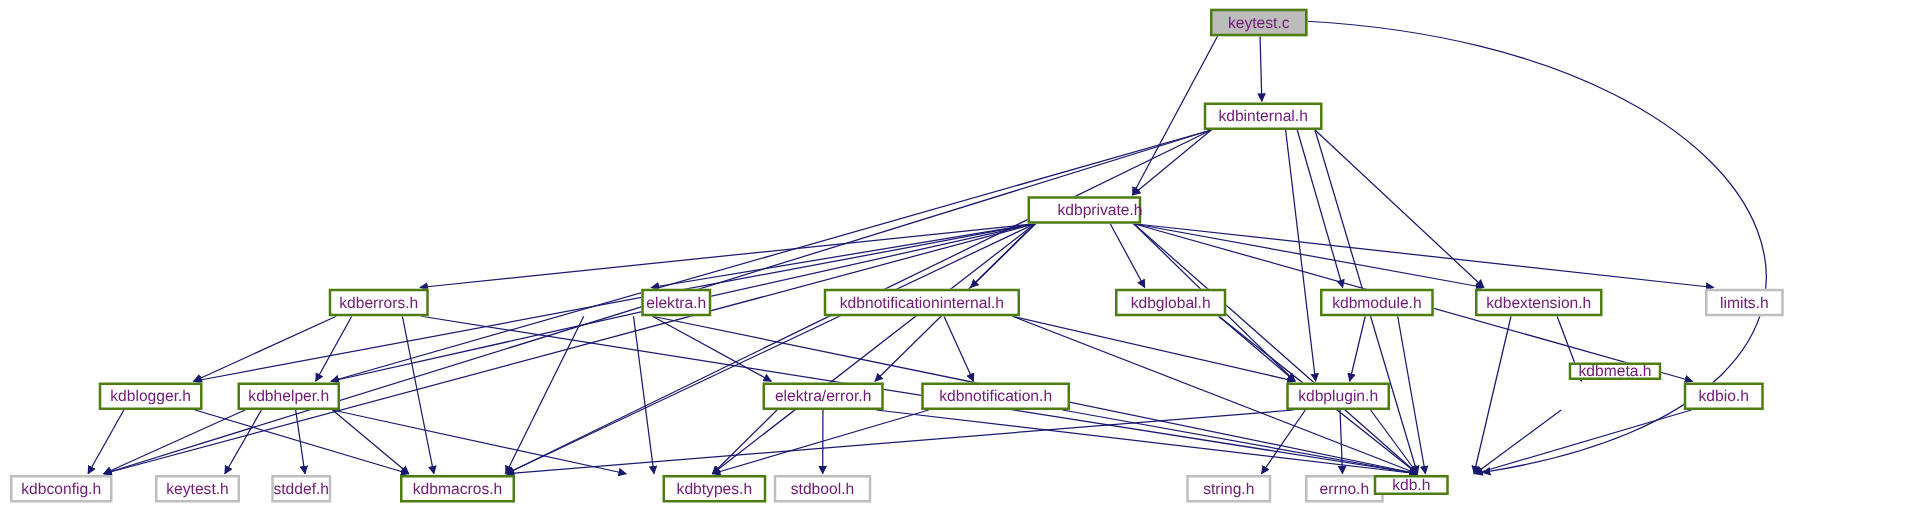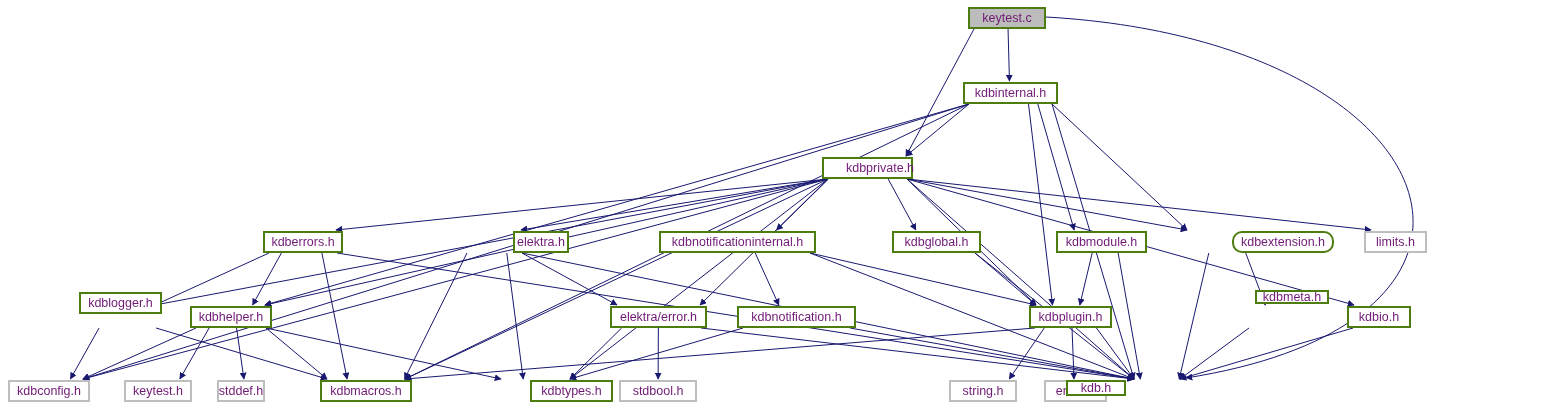--- a/index.html
+++ b/index.html
@@ -100,31 +100,31 @@
       </g>
   </svg>
 <div class="node root" style="left: 968px; top: 7px; width: 78px; height: 22px; background: rgb(188, 188, 188);">keytest.c</div>
     <div class="node doc" style="left: 963px; top: 82px; width: 95px; height: 22px;">kdbinternal.h</div>
     <div class="node doc" style="left: 822px; top: 157px; width: 91px; height: 22px; padding-left: 25px;">kdbprivate.h</div>
     <div class="node doc" style="left: 263px; top: 231px; width: 80px; height: 22px;">kdberrors.h</div>
     <div class="node doc" style="left: 469px; top: 231px; width: 56px; height: 22px; margin-left: 44px;">elektra.h</div>
     <div class="node doc" style="left: 659px; top: 231px; width: 157px; height: 22px;">kdbnotificationinternal.h</div>
     <div class="node doc" style="left: 892px; top: 231px; width: 89px; height: 22px;">kdbglobal.h</div>
     <div class="node doc" style="left: 1056px; top: 231px; width: 91px; height: 22px;">kdbmodule.h</div>
-    <div class="node doc" style="left: 1232px; top: 231px; width: 102px; height: 22px; border-radius: 10px;">kdbextension.h</div>
+    <div class="node doc" style="left: 1180px; top: 231px; width: 102px; height: 22px;">kdbextension.h</div>
     <div class="node ext" style="left: 1364px; top: 231px; width: 63px; height: 22px; border-color: rgb(190, 190, 190);">limits.h</div>
-    <div class="node doc" style="left: 79px; top: 292px; width: 83px; height: 22px;">kdblogger.h</div>
+    <div class="node doc" style="left: 79px; top: 306px; width: 83px; height: 22px;">kdblogger.h</div>
     <div class="node doc" style="left: 190px; top: 306px; width: 82px; height: 22px;">kdbhelper.h</div>
     <div class="node doc" style="left: 610px; top: 306px; width: 97px; height: 22px;">elektra/error.h</div>
     <div class="node doc" style="left: 737px; top: 306px; width: 119px; height: 22px;">kdbnotification.h</div>
     <div class="node doc" style="left: 1029px; top: 306px; width: 83px; height: 22px;">kdbplugin.h</div>
     <div class="node doc" style="left: 1243px; top: 290px; width: 74px; height: 14px; margin-left: 12px;">kdbmeta.h</div>
     <div class="node doc" style="left: 1347px; top: 306px; width: 64px; height: 22px;">kdbio.h</div>
     <div class="node ext" style="left: 8px; top: 380px; width: 82px; height: 22px; border-color: rgb(190, 190, 190);">kdbconfig.h</div>
     <div class="node ext" style="left: 124px; top: 380px; width: 68px; height: 22px; border-color: rgb(190, 190, 190);">keytest.h</div>
     <div class="node ext" style="left: 217px; top: 380px; width: 48px; height: 22px; border-color: rgb(190, 190, 190);">stddef.h</div>
     <div class="node bold" style="left: 320px; top: 380px; width: 92px; height: 22px;">kdbmacros.h</div>
     <div class="node doc" style="left: 494px; top: 380px; width: 83px; height: 22px; margin-left: 36px;">kdbtypes.h</div>
     <div class="node ext" style="left: 619px; top: 380px; width: 78px; height: 22px; border-color: rgb(190, 190, 190);">stdbool.h</div>
     <div class="node ext" style="left: 949px; top: 380px; width: 68px; height: 22px; border-color: rgb(190, 190, 190);">string.h</div>
     <div class="node ext" style="left: 1044px; top: 380px; width: 63px; height: 22px; border-color: rgb(190, 190, 190);">errno.h</div>
-    <div class="node doc" style="left: 1066px; top: 380px; width: 60px; height: 16px;">kdb.h</div>
+    <div class="node doc" style="left: 1099px; top: 380px; width: 60px; height: 16px;">kdb.h</div>
   </div>
 
 </body></html>

